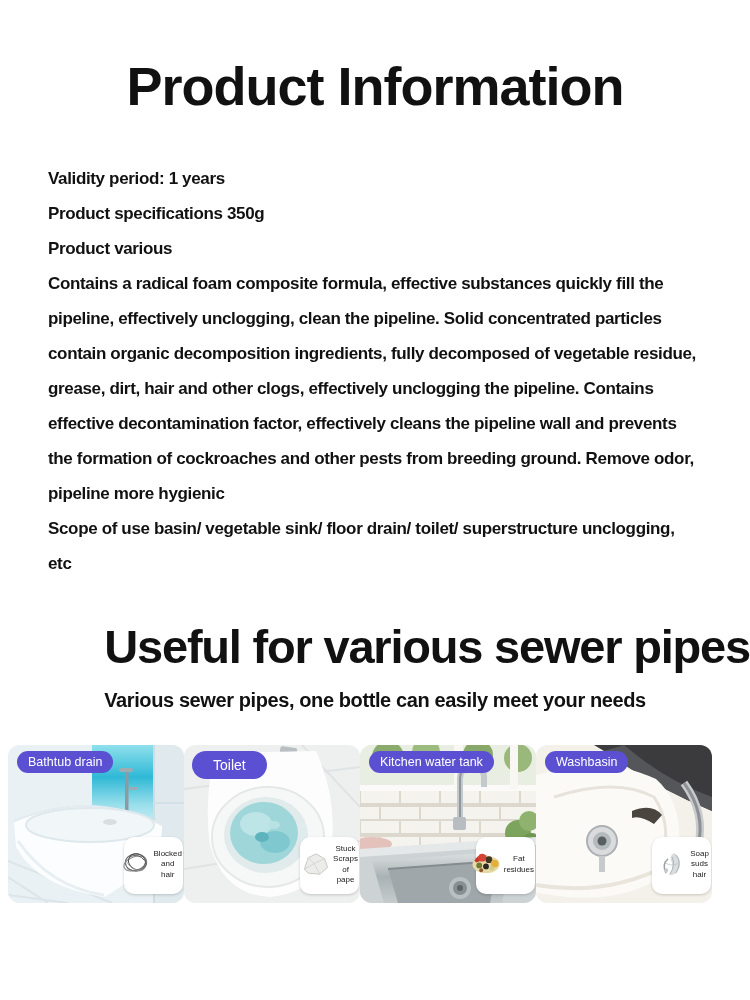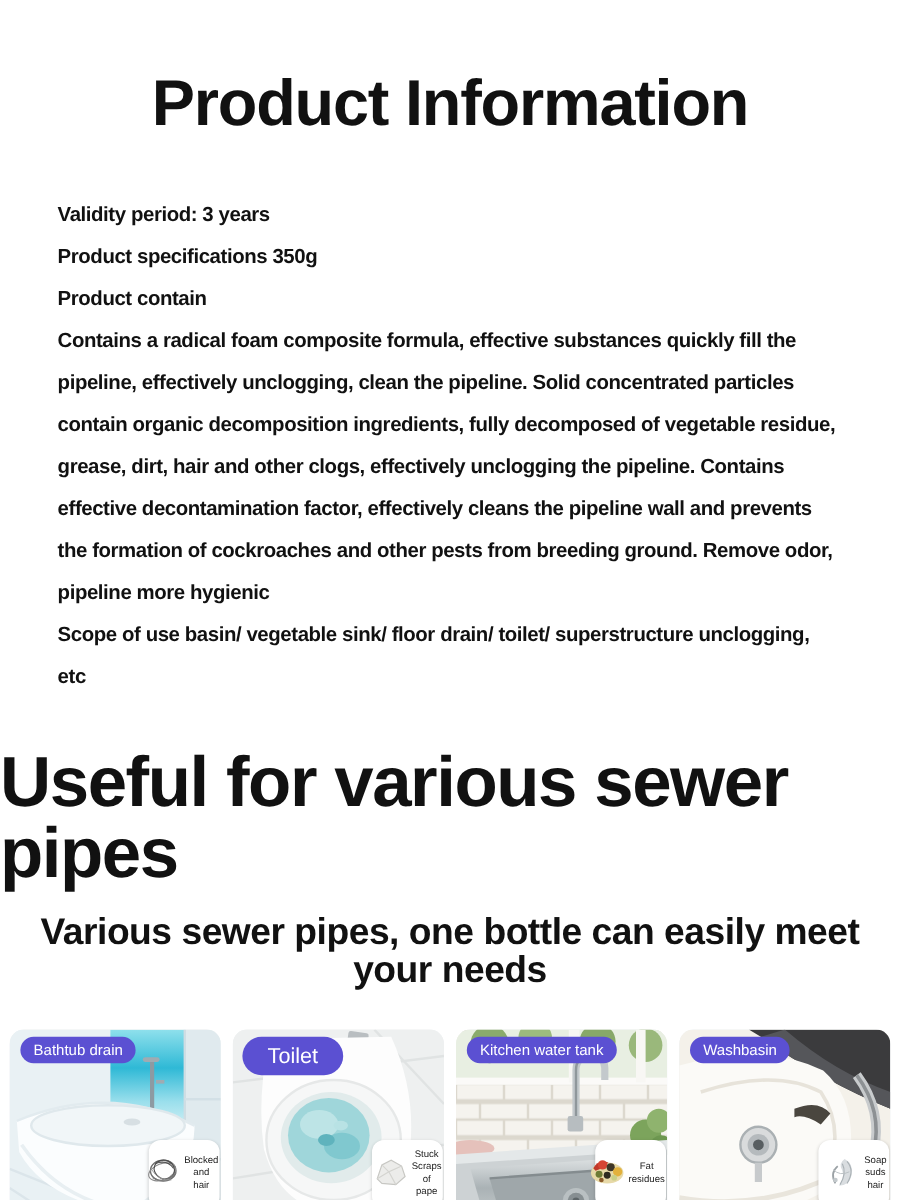--- a/index.html
+++ b/index.html
@@ -17,46 +17,46 @@
     letter-spacing:-1px; line-height:1.05;
   }
 
   .details { margin:46px 54px 0 48px; }
   .details p {
     font-size:17px; font-weight:700; line-height:35px;
     letter-spacing:-0.35px;
   }
 
   .section-title {
-    margin-top:42px; font-size:59px; font-weight:700;
-    text-align:left; letter-spacing:-1.2px; line-height:1;
+    margin-top:42px; font-size:47px; font-weight:700;
+    text-align:right; letter-spacing:-1.2px; line-height:1;
   }
   .section-subtitle {
-    margin-top:20px; font-size:31px; font-weight:700;
+    margin-top:20px; font-size:20px; font-weight:700;
     text-align:center; letter-spacing:-0.4px; line-height:1;
   }
 
   .cards {
     margin-top:35px; padding:0 8px;
-    display:flex; gap:10px;
+    display:flex; gap:0;
   }
   .card {
     position:relative; width:176px; height:158px;
     border-radius:12px; overflow:hidden; background:#eef1f2;
     flex:0 0 auto;
   }
   .card svg.scene { position:absolute; inset:0; width:100%; height:100%; display:block; }
 
   .pill {
     position:absolute; top:6px; left:9px;
     background:#5b50d2; color:#ffffff;
     font-size:12.5px; line-height:1; font-weight:400;
     padding:5px 11px; border-radius:999px; white-space:nowrap;
   }
-  .card.toilet .pill { left:8px; padding:7px 21px; font-size:18px; }
+  .card.toilet .pill { left:8px; padding:7px 21px; font-size:14px; }
 
   .badge {
     position:absolute; right:1px; bottom:9px;
     width:59px; min-height:57px;
     background:#ffffff; border-radius:10px;
     display:flex; flex-direction:row; align-items:center; justify-content:flex-end;
     padding:3px 1px 4px;
     box-shadow:0 1px 3px rgba(0,0,0,0.18);
   }
   .badge svg.badge-art { width:36px; height:29px; flex:0 0 auto; }
@@ -66,23 +66,23 @@
   }
 </style>
 </head>
 <body>
 
 <div class="page">
 
   <h1 class="page-title">Product Information</h1>
 
   <div class="details">
-    <p>Validity period: 3 years</p>
+    <p>Validity period: 1 years</p>
     <p>Product specifications 350g</p>
-    <p>Product contain</p>
+    <p>Product various</p>
     <p>Contains a radical foam composite formula, effective substances quickly fill the pipeline, effectively unclogging, clean the pipeline. Solid concentrated particles contain organic decomposition ingredients, fully decomposed of vegetable residue, grease, dirt, hair and other clogs, effectively unclogging the pipeline. Contains effective decontamination factor, effectively cleans the pipeline wall and prevents the formation of cockroaches and other pests from breeding ground. Remove odor, pipeline more hygienic</p>
     <p>Scope of use basin/ vegetable sink/ floor drain/ toilet/ superstructure unclogging, etc</p>
   </div>
 
   <h2 class="section-title">Useful for various sewer pipes</h2>
   <p class="section-subtitle">Various sewer pipes, one bottle can easily meet your needs</p>
 
   <div class="cards">
 
     <div class="card bathtub">

